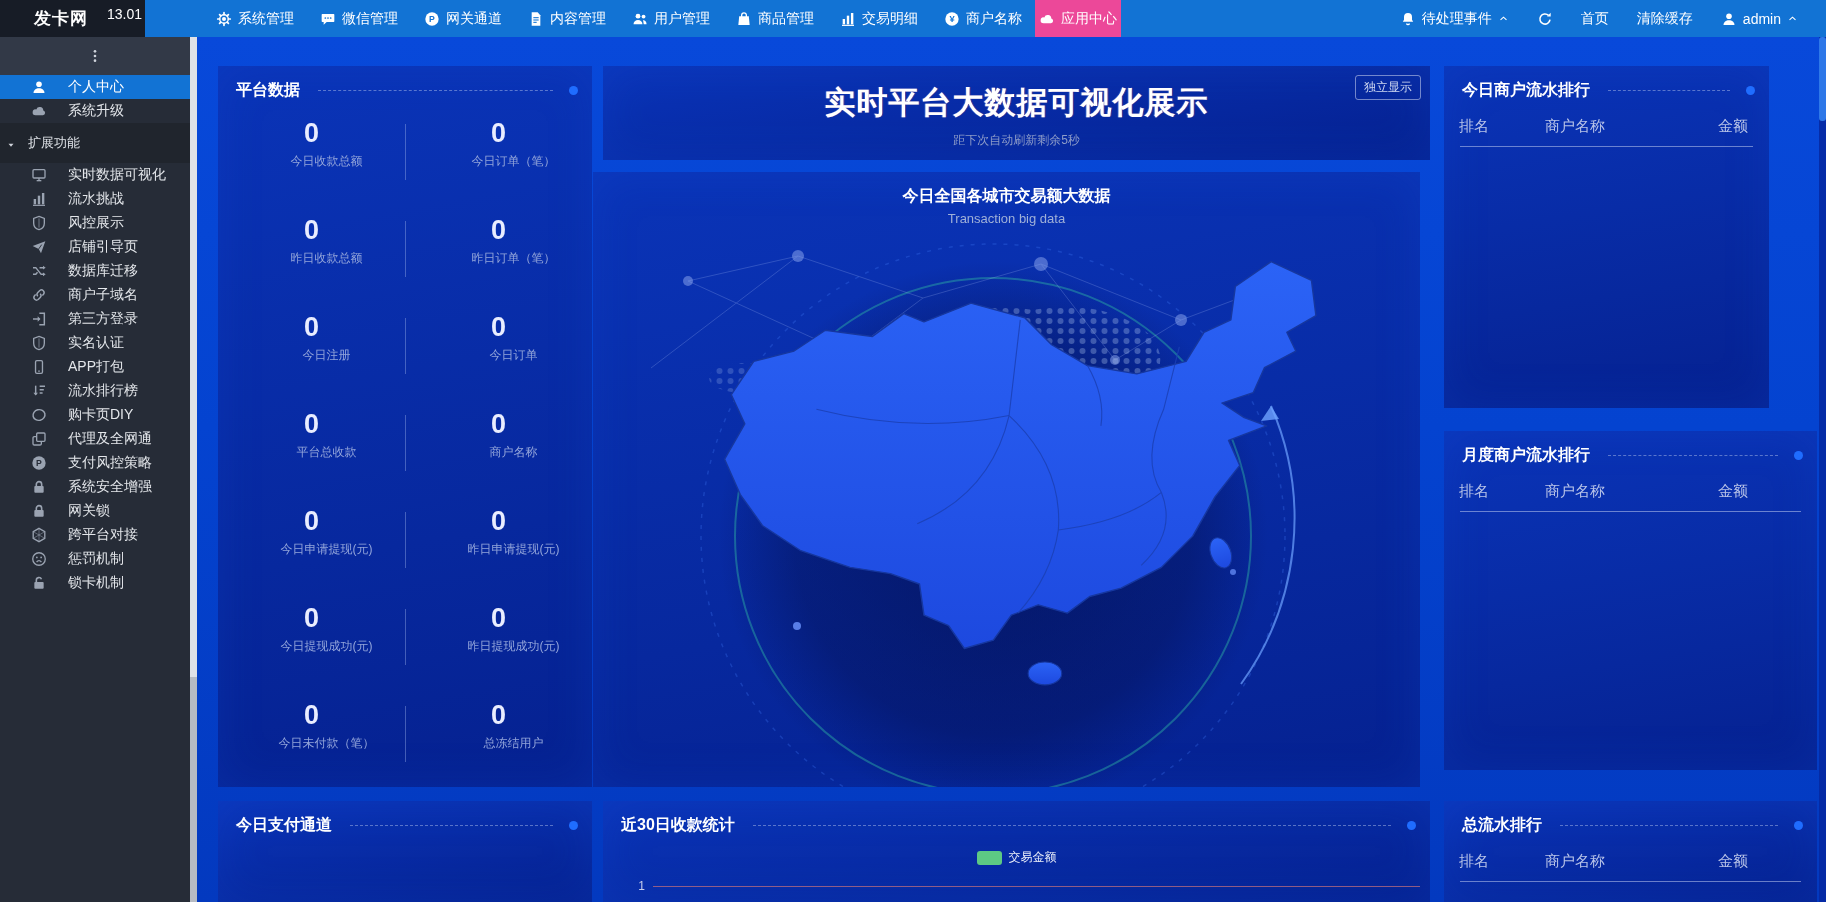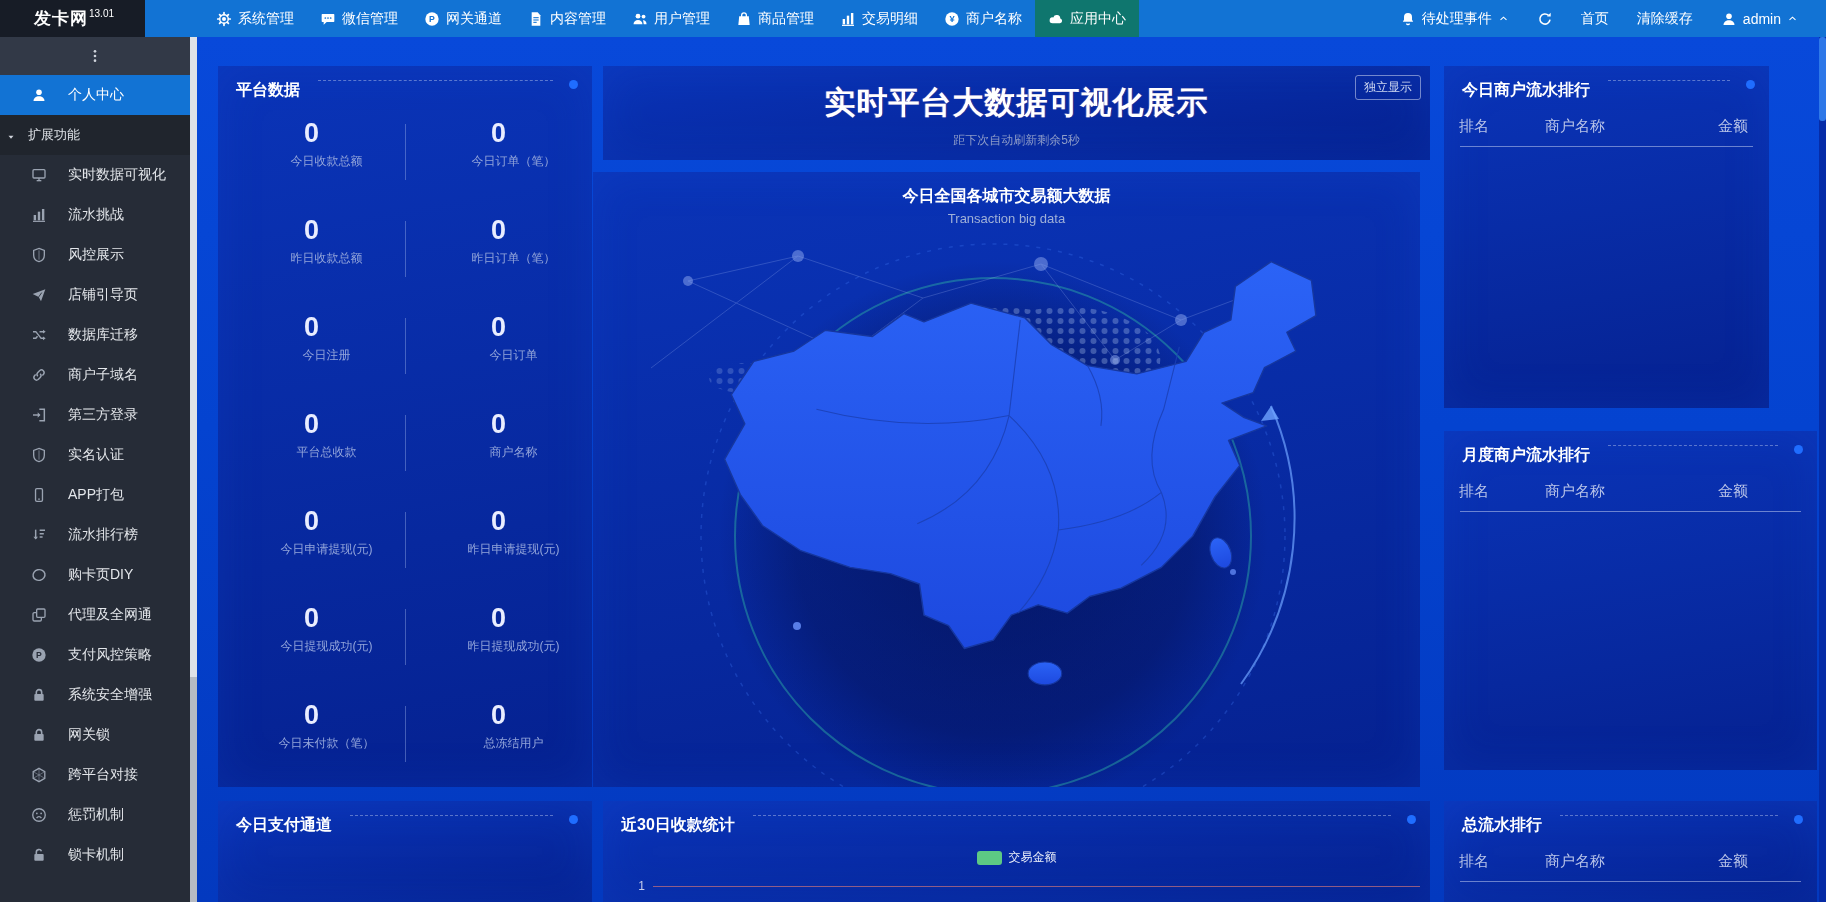--- a/index.html
+++ b/index.html
@@ -4,45 +4,45 @@
 <style>
   html,body{margin:0;padding:0;background:#000;}
   *{box-sizing:border-box;}
   body{font-family:"Liberation Sans","DejaVu Sans",sans-serif;}
   .screen{position:relative;width:1826px;height:902px;overflow:hidden;background:#041a70;}
 
   
   .navbar{position:absolute;left:0;top:0;width:1826px;height:37px;background:#1273d4;display:flex;align-items:stretch;color:#fff;}
   .brand{width:145px;background:#171c26;display:flex;align-items:center;padding-left:34px;flex:0 0 auto;}
   .brand-name{font-size:17px;font-weight:700;letter-spacing:1px;}
-  .brand-ver{font-size:10px;margin-left:1px;margin-top:-10px;}
+  .brand-ver{font-size:14px;margin-left:19px;margin-top:-10px;}
   .nav-menu{display:flex;align-items:stretch;margin-left:58px;}
   .nav-item{display:flex;align-items:center;gap:6px;padding:0 13px;font-size:14px;cursor:pointer;white-space:nowrap;}
-  .nav-item.active{background:#0f766e;padding:0 13px;}
+  .nav-item.active{background:#ec4899;padding:0 4px;}
   .nav-right{margin-left:auto;display:flex;align-items:stretch;padding-right:14px;justify-content:flex-end;}
   .nav-right .nav-item{padding:0 14px;}
   .ic{width:16px;height:16px;display:inline-block;vertical-align:middle;color:inherit;}
   .ic-sm{width:11px;height:11px;}
 
   
   .sidebar{position:absolute;left:0;top:37px;width:190px;height:865px;background:#262c37;color:#e3e6ea;overflow:hidden;}
   .sb-topbar{height:38px;background:#323947;display:flex;align-items:center;justify-content:center;color:#cfd4dc;cursor:pointer;}
-  .sb-item{height:40px;display:flex;align-items:center;padding-left:30px;gap:20px;font-size:14px;cursor:pointer;}
+  .sb-item{height:24px;display:flex;align-items:center;padding-left:30px;gap:20px;font-size:14px;cursor:pointer;}
   .sb-item .sb-ico{width:18px;height:18px;color:#9aa3b1;display:flex;align-items:center;justify-content:center;}
   .sb-item.active{background:#1273d4;color:#fff;}
   .sb-item.active .sb-ico{color:#fff;}
   .sb-section{height:40px;display:flex;align-items:center;background:#20252d;font-size:13px;color:#dde1e6;padding-left:28px;position:relative;cursor:pointer;}
   .sb-section .caret{position:absolute;left:6px;top:17px;color:#cfd4dc;width:10px;height:10px;}
   .sb-scroll{position:absolute;left:190px;top:37px;width:7px;height:865px;background:#b6bbc3;cursor:pointer;}
   .sb-scroll .thumb{position:absolute;left:0;top:0;width:7px;height:640px;background:#dfe2e7;}
 
   
   .content{position:absolute;left:197px;top:37px;width:1629px;height:865px;background:linear-gradient(180deg,#0849da 0%,#0443d0 45%,#0339bf 100%);}
   .panel{position:absolute;background:linear-gradient(170deg,#0a34b8 0%,#07289e 65%,#052190 100%);box-shadow:inset 0 0 46px rgba(20,90,230,.18);}
-  .p-title-row{display:flex;align-items:flex-start;padding:14px 14px 0 18px;gap:8px;}
+  .p-title-row{display:flex;align-items:center;padding:14px 14px 0 18px;gap:8px;}
   .p-title{font-size:16px;font-weight:700;color:#fff;white-space:nowrap;}
   .p-dash{flex:1;border-top:1px dashed rgba(190,205,240,.45);margin:0 8px 0 10px;}
   .p-dot{width:9px;height:9px;border-radius:50%;background:#1f6dff;flex:0 0 auto;}
 
   
   .stats-grid{position:absolute;left:0;top:44px;right:0;}
   .stat-row{position:relative;height:97px;display:flex;}
   .stat-row::after{content:'';position:absolute;left:50%;top:14px;height:56px;width:1px;background:rgba(160,180,235,.4);}
   .stat-cell{width:50%;text-align:center;padding-top:8px;}
   .stat-val{font-size:27px;font-weight:700;color:#e9edff;line-height:30px;}
@@ -322,20 +322,28 @@
           <use href="#i-ellipsis-v"></use>
         </svg>
       </div>
     <div class="sb-item active">
         <span class="sb-ico">
           <svg class="ic">
             <use href="#i-user"></use>
           </svg>
         </span>
         <span>个人中心</span>
+      </div>
+    <div class="sb-item">
+        <span class="sb-ico">
+          <svg class="ic">
+            <use href="#i-cloud"></use>
+          </svg>
+        </span>
+        <span>系统升级</span>
       </div>
     <div class="sb-section">
         <svg class="caret">
           <use href="#i-caret-down"></use>
         </svg>
         <span>扩展功能</span>
       </div>
     <div class="sb-item">
         <span class="sb-ico">
           <svg class="ic">

